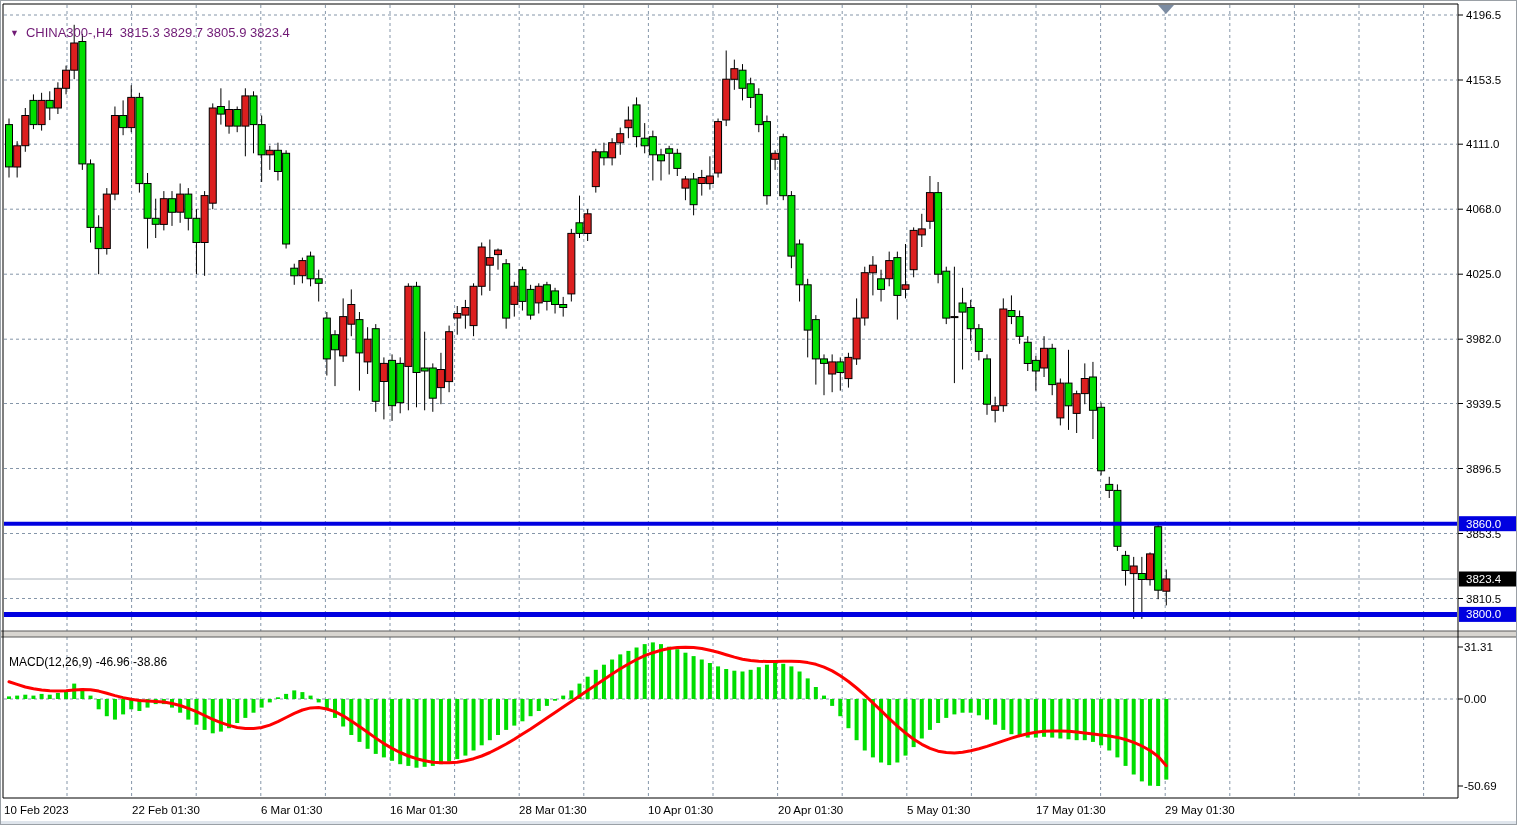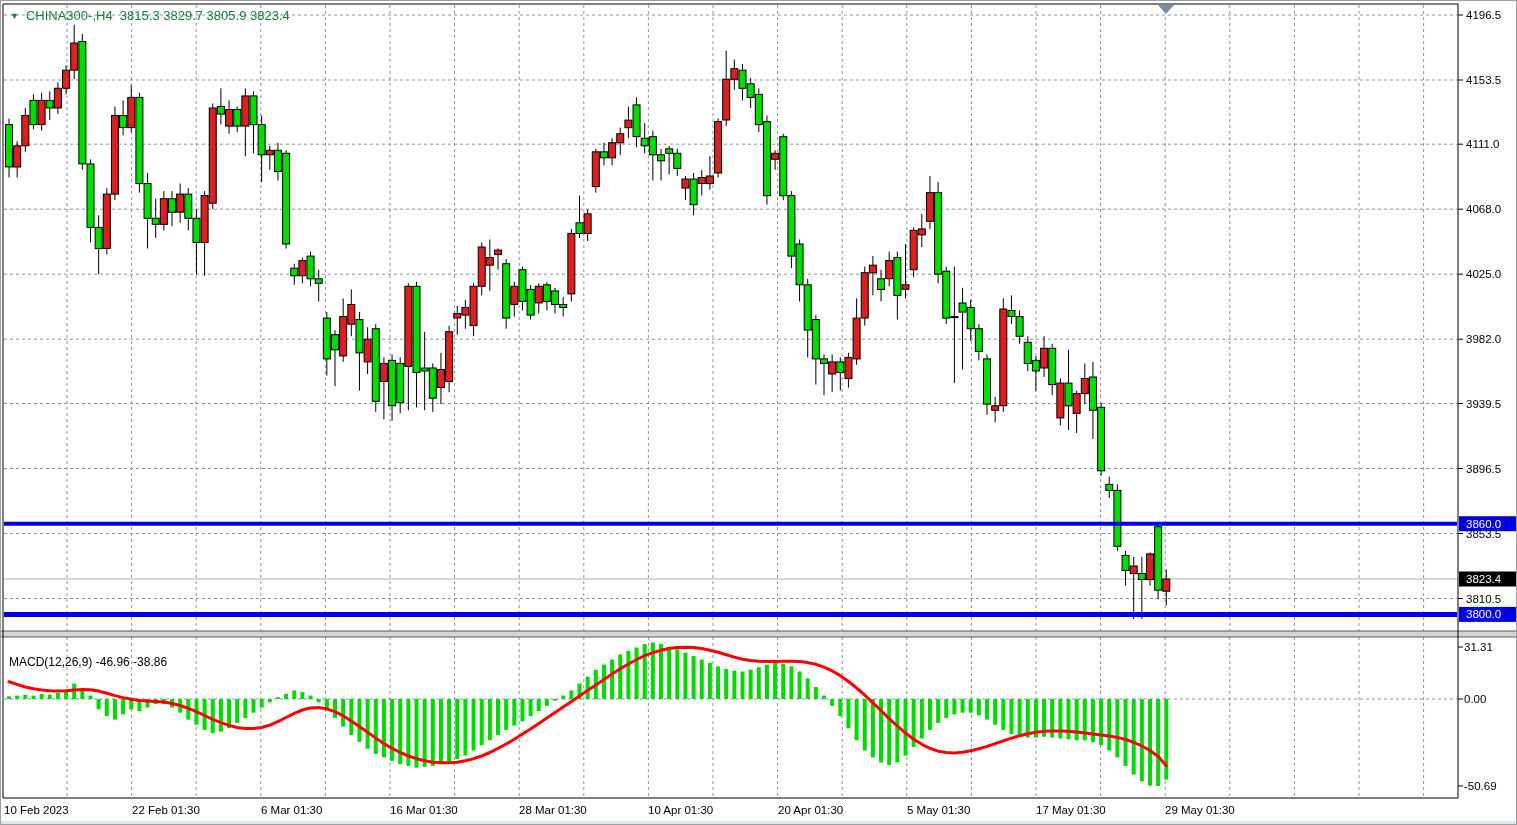--- a/index.html
+++ b/index.html
@@ -1,20 +1,20 @@
 <!DOCTYPE html>
 <html><head>
 <meta charset="utf-8">
 <style>
   html,body{margin:0;padding:0;background:#fff;}
   #win{position:relative;width:1517px;height:825px;background:#fff;overflow:hidden;
        font-family:"Liberation Sans","DejaVu Sans",sans-serif;
        border:1px solid #9aa0a6;box-sizing:border-box;}
   #chart-host{position:absolute;left:0;top:0;width:1517px;height:825px;text-align:right;}
-  #title-bar{position:absolute;left:9px;top:7px;font-size:13px;color:#15803d;white-space:pre;z-index:5;}
+  #title-bar{position:absolute;left:9px;top:24px;font-size:13px;color:#701a75;white-space:pre;z-index:5;}
   #title-bar .tri{font-size:9px;position:relative;top:-1px;margin-right:7px;cursor:pointer;}
   #macd-label{position:absolute;left:8px;top:639px;font-size:12px;color:#000;white-space:pre;z-index:5;margin-top:15px;}
   text{font-family:"Liberation Sans","DejaVu Sans",sans-serif;}
 </style>
 </head>
 <body>
 
 <div id="win">
   <div id="title-bar"><span class="tri">▼</span><span>CHINA300-,H4</span><span>  </span><span>3815.3 3829.7 3805.9 3823.4</span></div>
 

